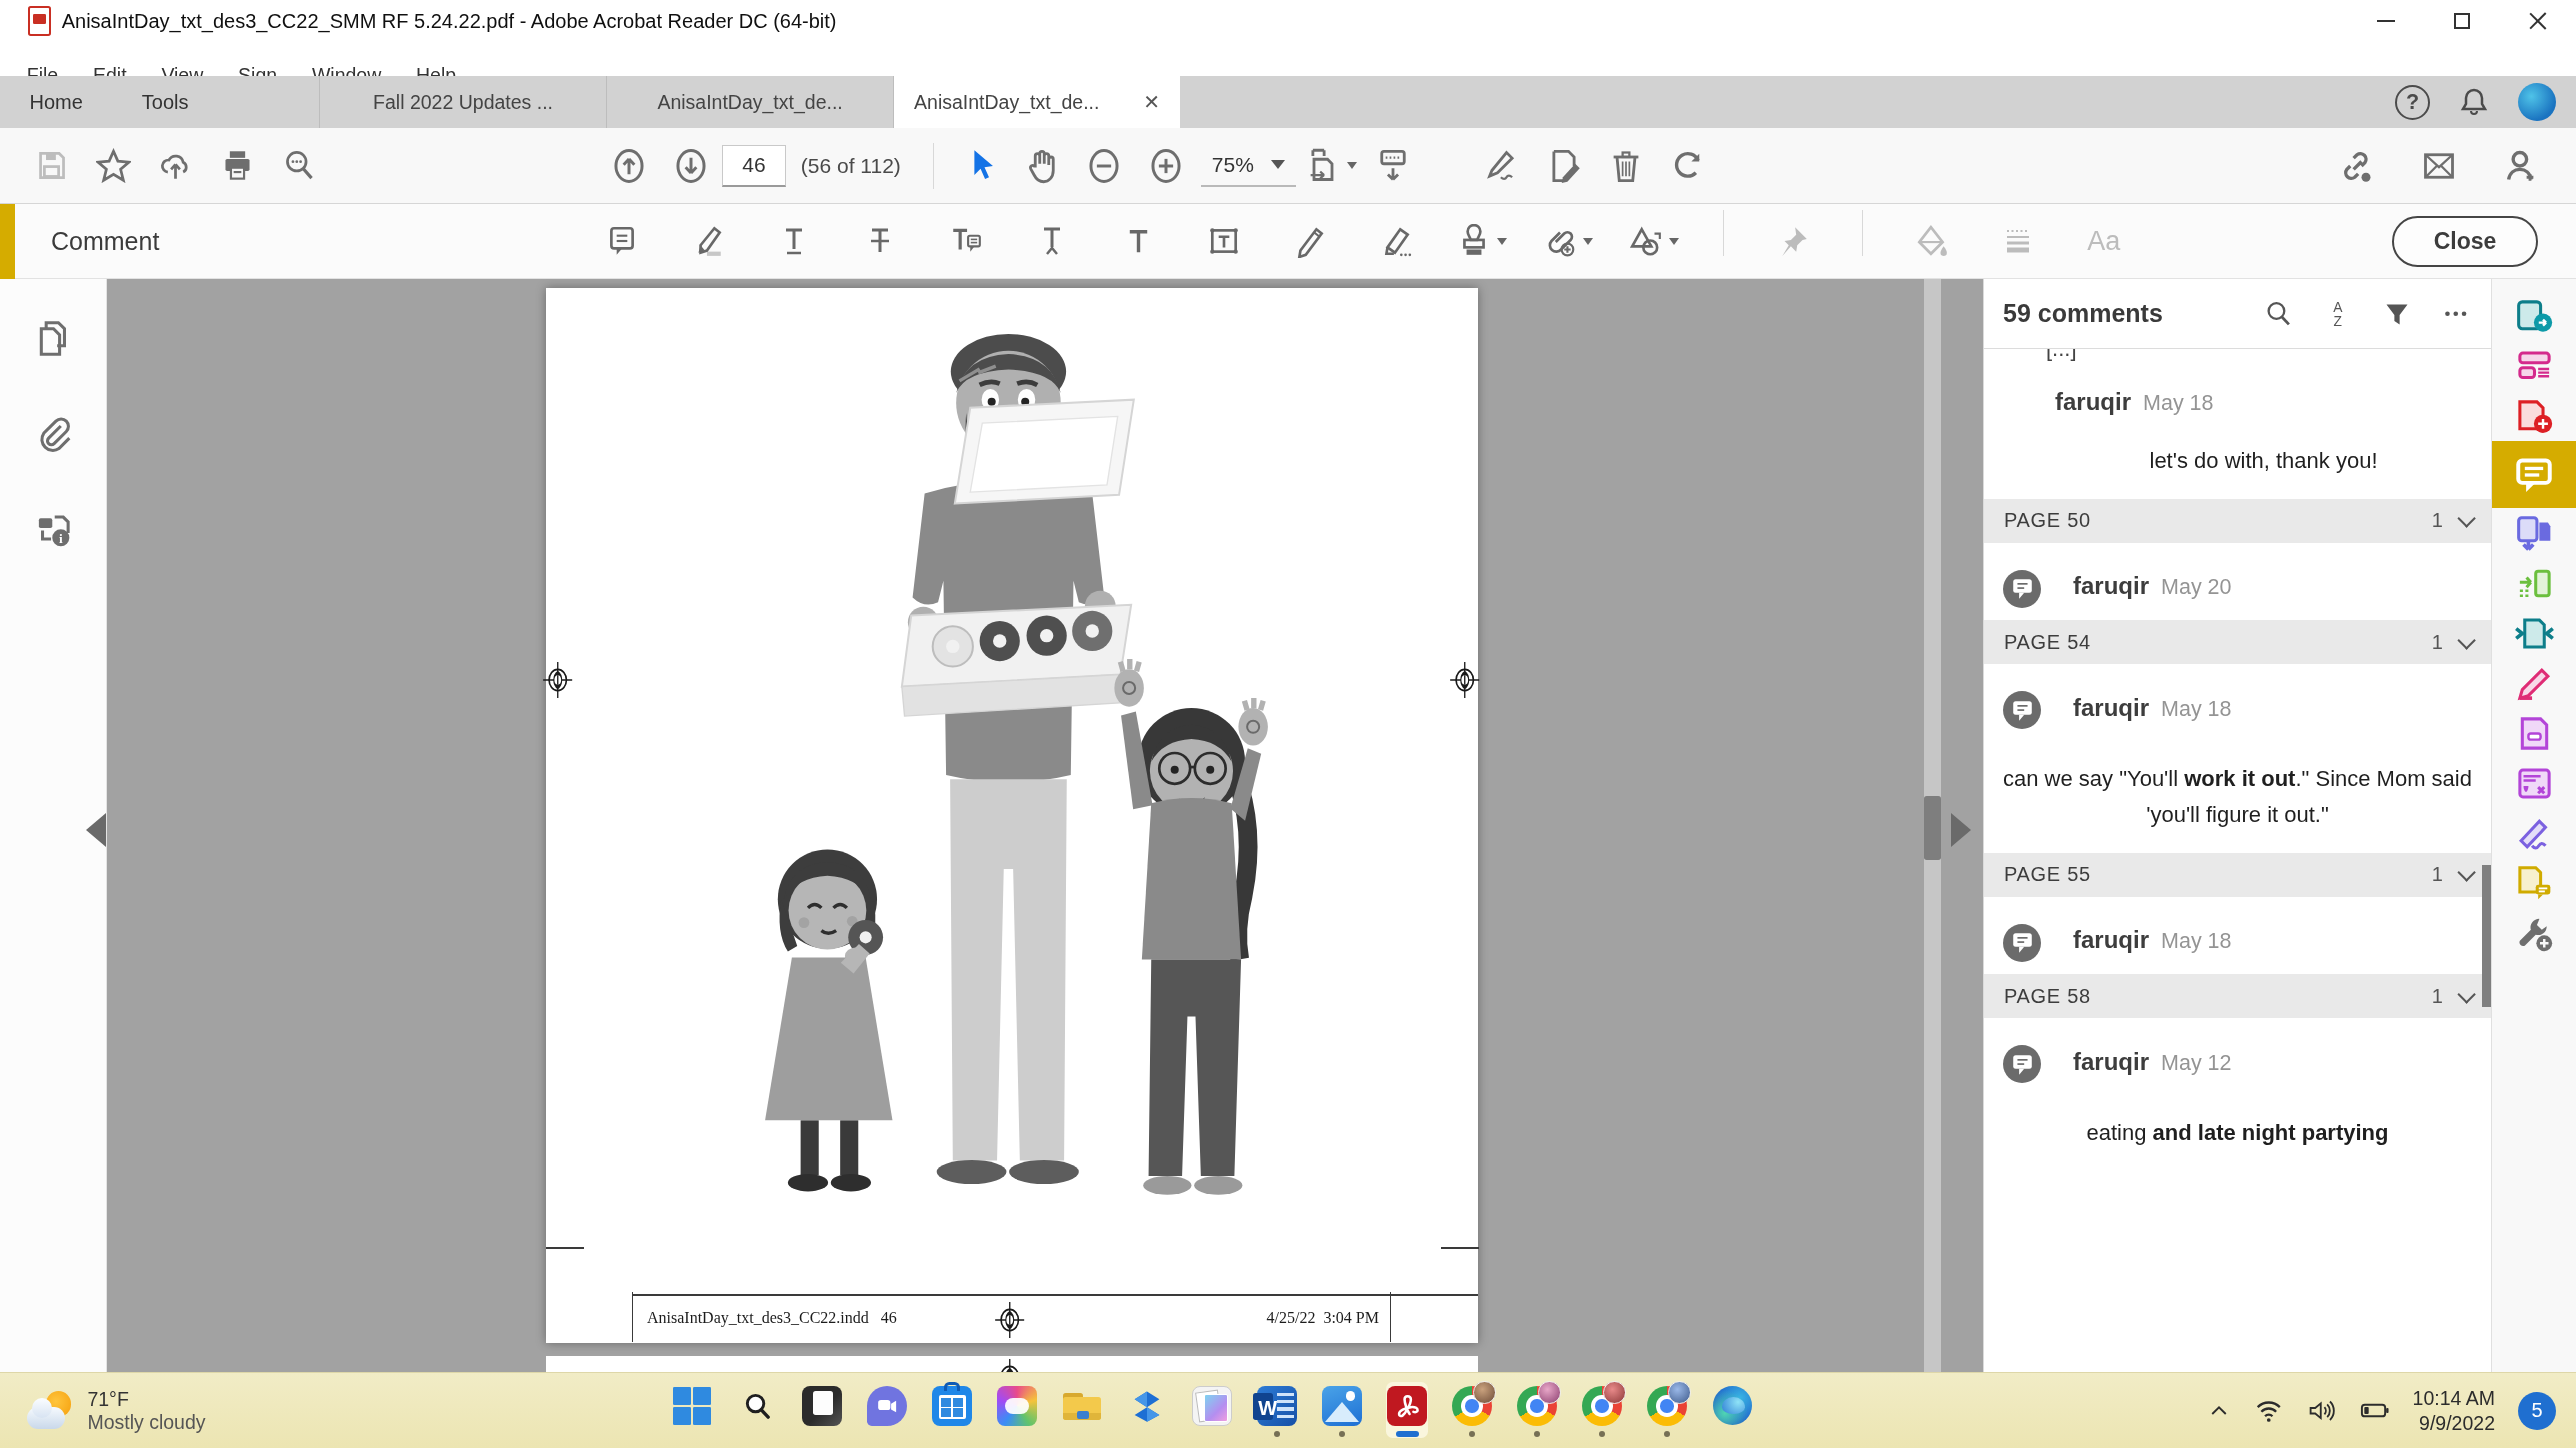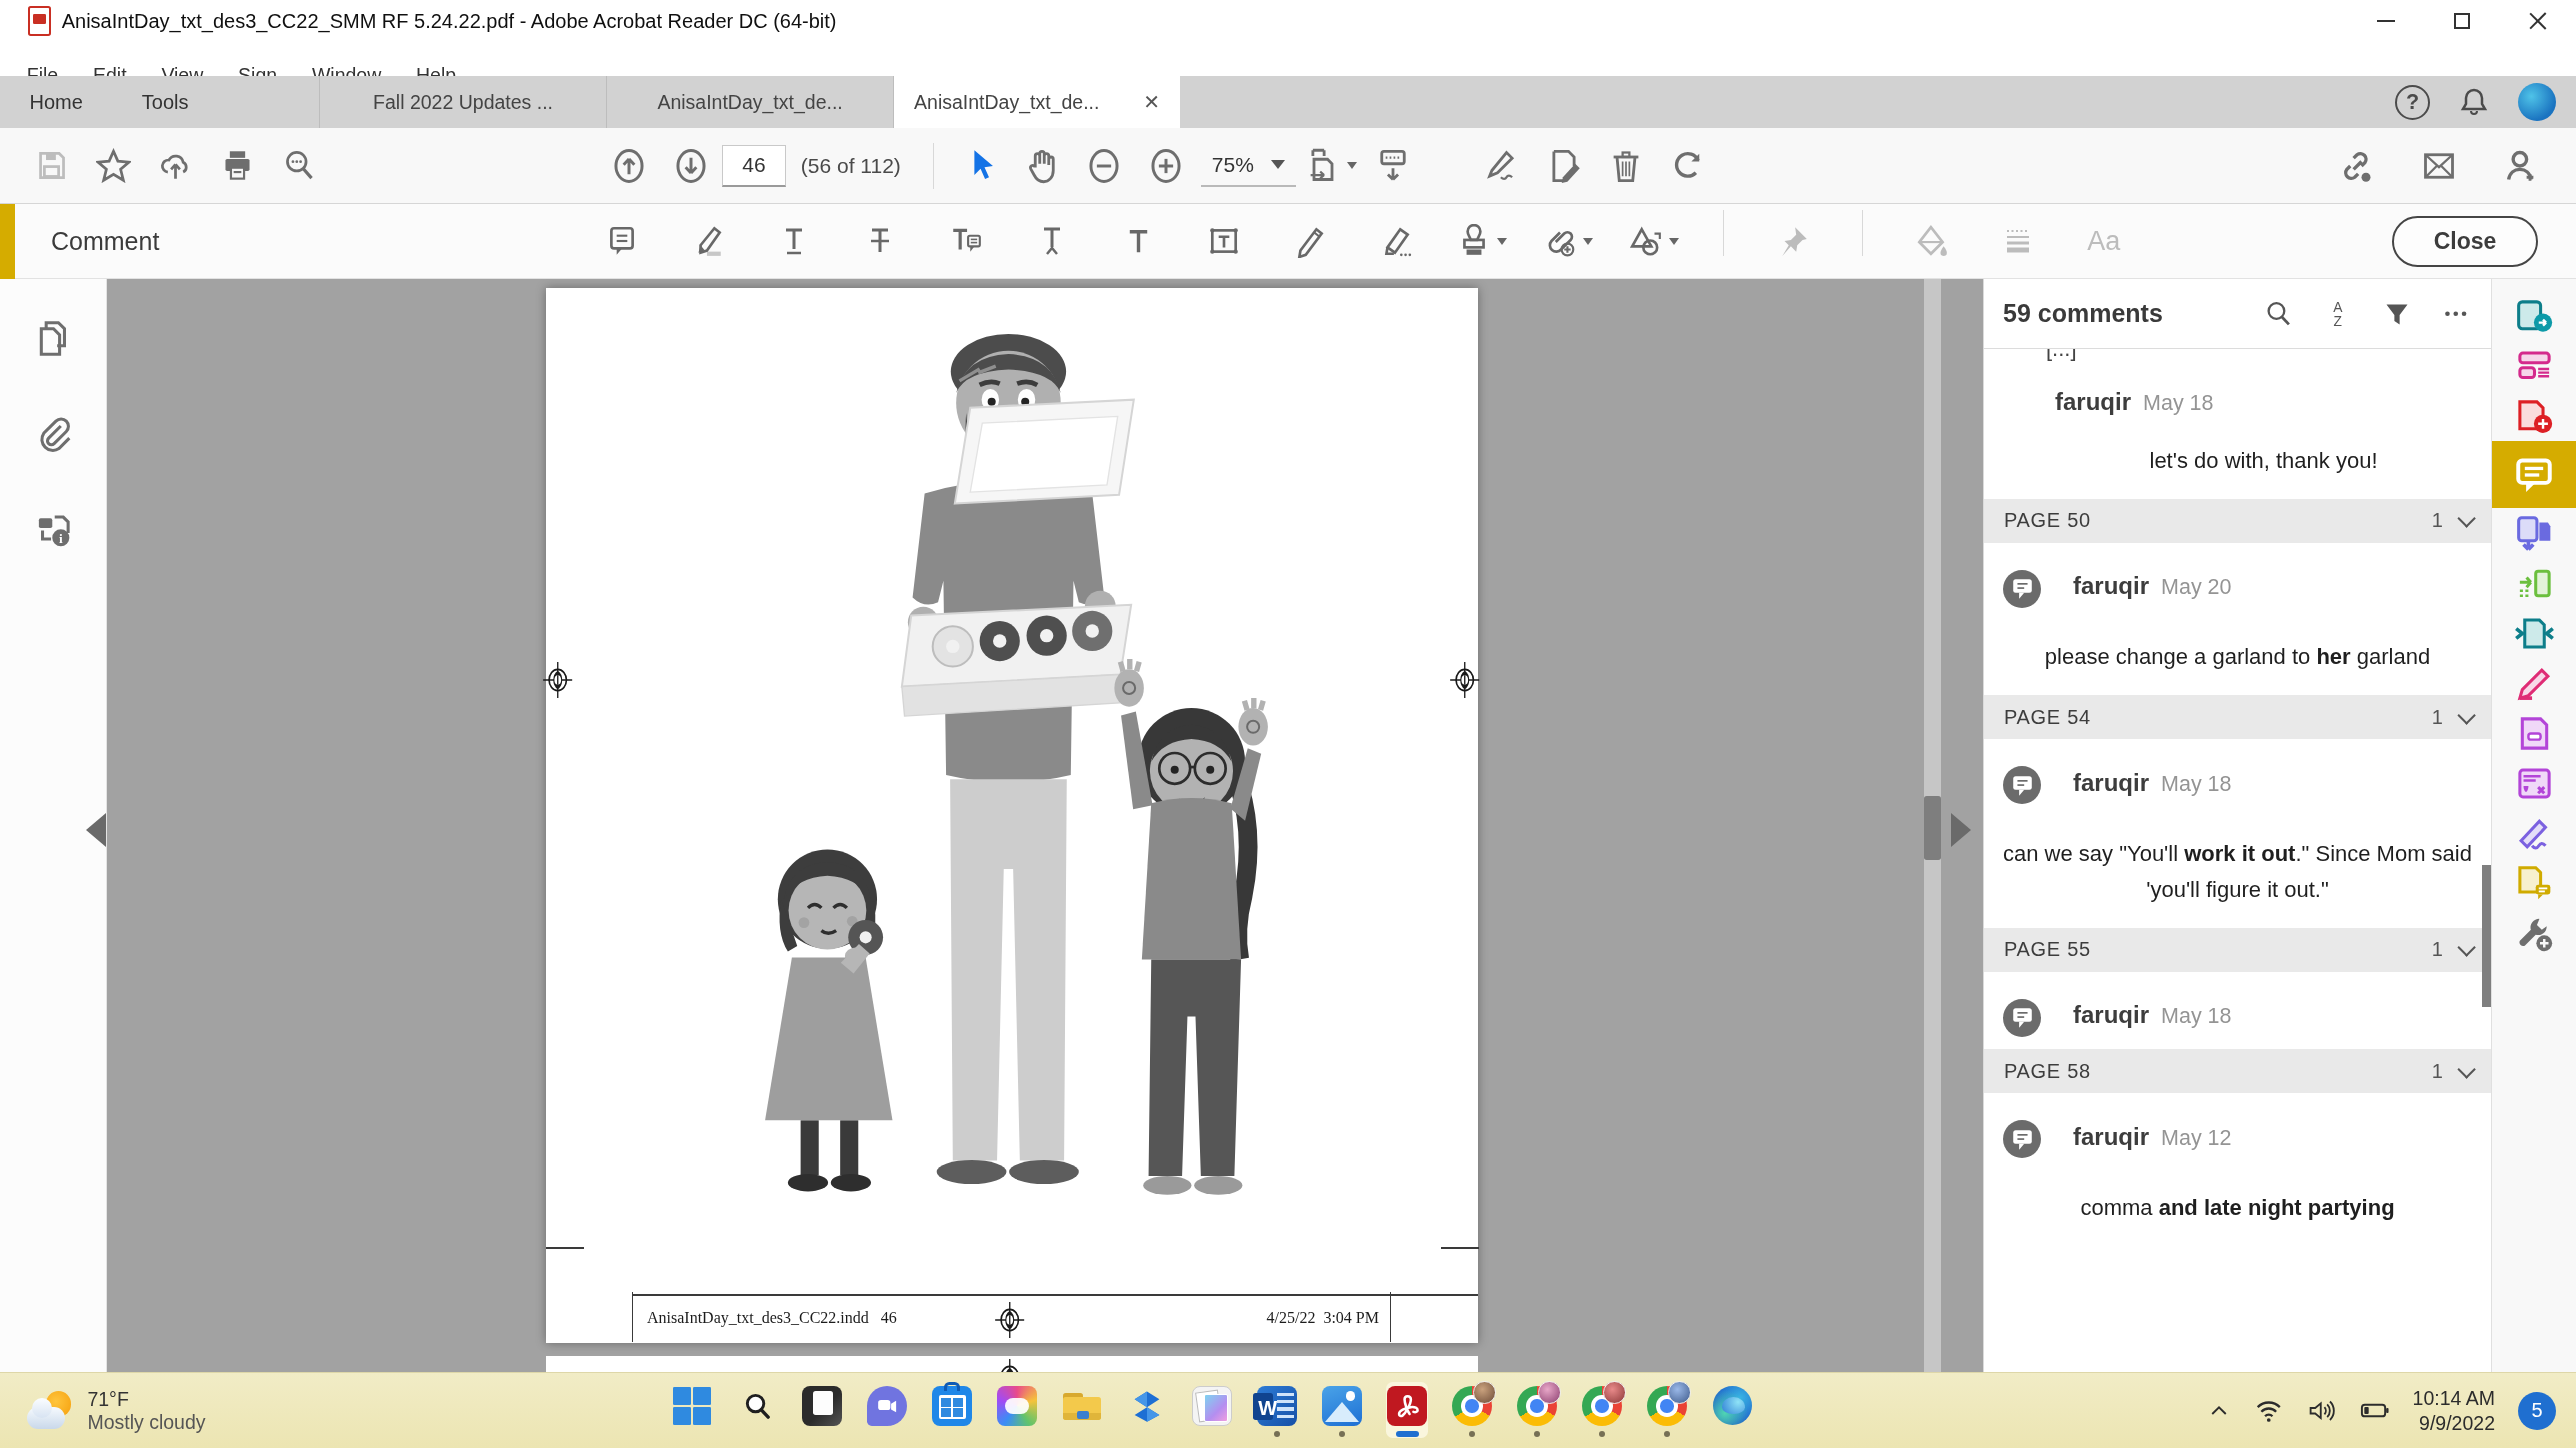--- a/index.html
+++ b/index.html
@@ -827,21 +827,20 @@
       <div class="ccomment withav">
         <div class="avatar">
             <svg width="27" height="27" viewBox="0 0 64 64">
               <use href="#i-bubble"></use>
             </svg>
           </div>
         <div class="cname-row">
           <span class="cname">faruqir</span>
           <span class="cdate">May 20</span>
         </div>
-        <div class="cbody"><span>please change a garland to </span><b>her</b><span> garland</span></div>
       </div>
 
       <div class="pagebar">
         <span class="pagebar-label">PAGE 54</span>
         <span class="pagebar-count">1</span>
         <div class="chev"></div>
       </div>
       <div class="ccomment withav">
         <div class="avatar">
             <svg width="27" height="27" viewBox="0 0 64 64">
@@ -880,21 +879,21 @@
       <div class="ccomment withav">
         <div class="avatar">
             <svg width="27" height="27" viewBox="0 0 64 64">
               <use href="#i-bubble"></use>
             </svg>
           </div>
         <div class="cname-row">
           <span class="cname">faruqir</span>
           <span class="cdate">May 12</span>
         </div>
-        <div class="cbody"><span>comma </span><b>and late night partying</b></div>
+        <div class="cbody"><span>eating </span><b>and late night partying</b></div>
       </div>
     </div>
     <div class="cpanel-scroll"></div>
   </div>
 
   <div class="rightbar">
     <div class="rtool">
       <svg width="39" height="39" viewBox="0 0 64 64">
           <rect x="6" y="8" width="36" height="44" rx="6" fill="#cdeaea" stroke="#0d7e8a" stroke-width="5"></rect>
           <circle cx="46" cy="42" r="15" fill="#0d9aa8"></circle>

